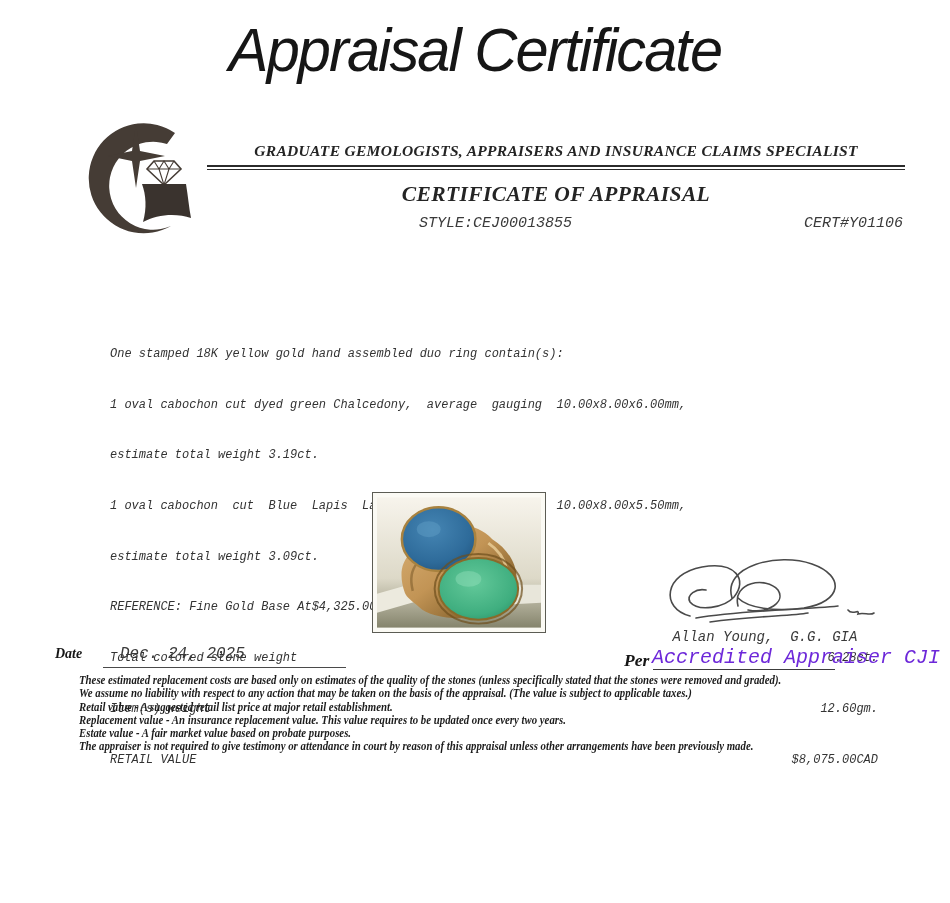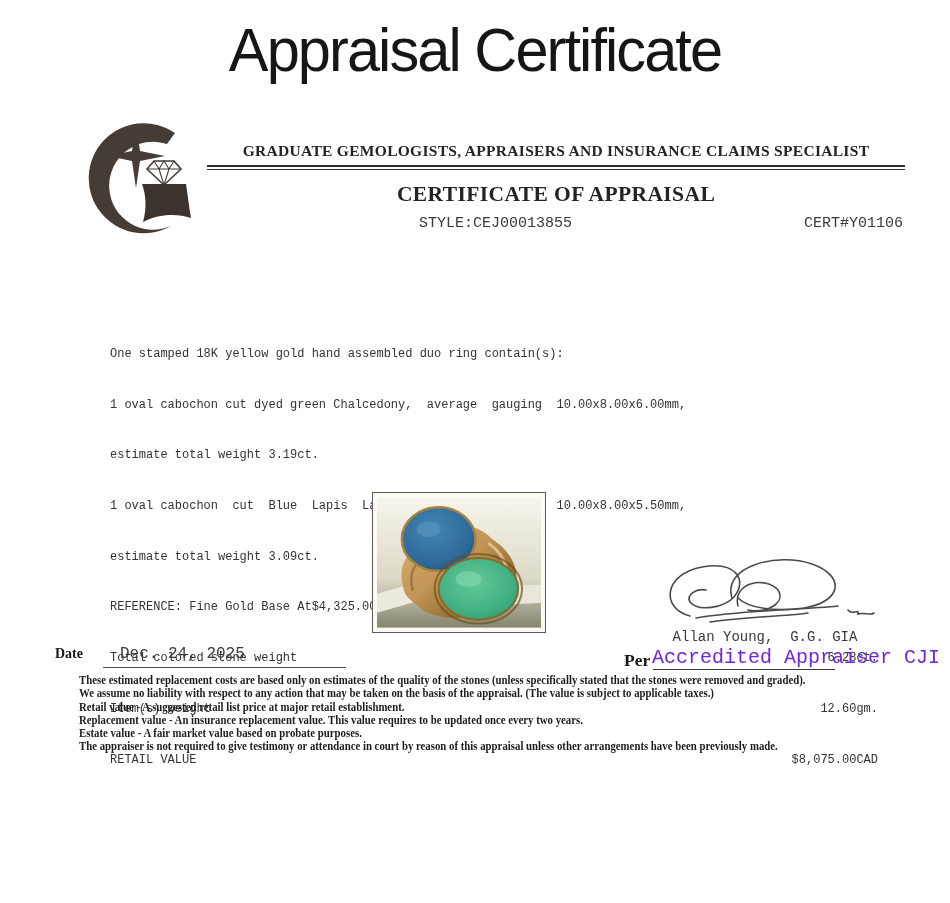--- a/index.html
+++ b/index.html
@@ -5,20 +5,21 @@
   * { margin: 0; padding: 0; box-sizing: border-box; }
   html, body { background: #ffffff; }
   .page {
     position: relative;
     width: 950px;
     height: 795px;
     background: #ffffff;
     color: #1d1d1d;
     overflow: hidden;
     font-family: "Liberation Serif", serif;
+    font-style: italic;
   }
 
   
   .doc-title {
     position: absolute;
     top: 14px; left: 0; width: 100%;
     text-align: center;
     font-family: "Liberation Sans", sans-serif;
     font-size: 62px;
     font-weight: 500;

